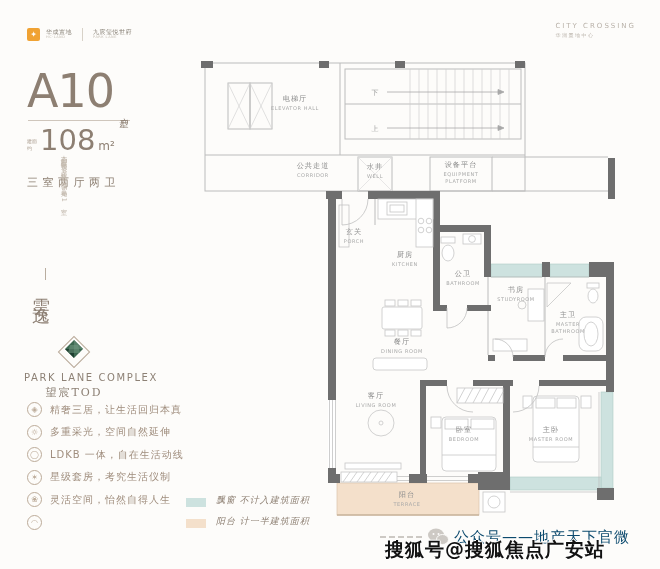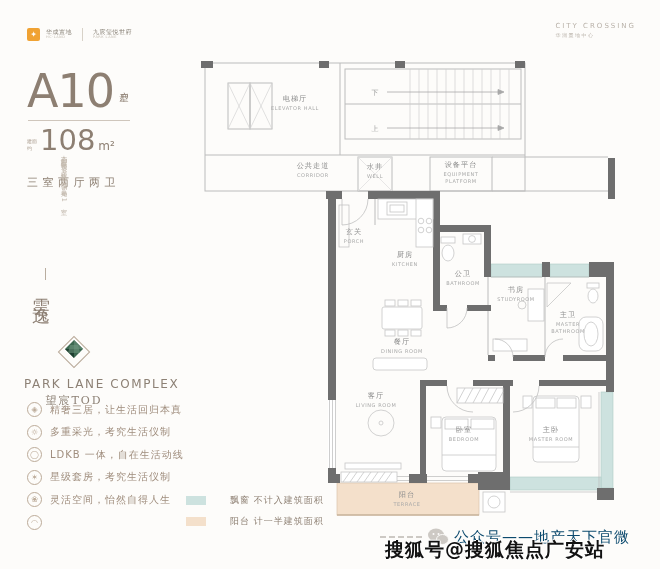--- a/index.html
+++ b/index.html
@@ -12,48 +12,48 @@
             text-align:center;border-radius:2px;}
   .brand-col{display:flex;flex-direction:column;line-height:1.1;}
   .brand-name{font-size:6px;color:#8a8378;letter-spacing:.5px;}
   .brand-sub{font-size:3.5px;color:#c2bbb0;letter-spacing:.5px;}
   .brand-div{width:1px;height:13px;background:#d8d2c8;margin:0 4px;}
   .project{right:24px;top:22px;text-align:left;color:#b8b1a8;}
   .project-en{font-size:7px;letter-spacing:2px;}
   .project-cn{font-size:5px;letter-spacing:1.5px;margin-top:2px;}
   
   .unit{left:27px;top:68px;width:140px;}
-  .unit-row{display:flex;align-items:flex-start;}
+  .unit-row{display:flex;align-items:flex-end;}
   .unit-code{font-size:46px;line-height:1;letter-spacing:-1px;color:#8d7f72;}
   .unit-suffix{writing-mode:vertical-rl;font-size:9px;letter-spacing:2px;margin:16px 0 0 3px;color:#8d7f72;}
   .unit-line{width:102px;height:1px;background:#cfc6bc;margin:6px 0 5px 1px;}
   .area-row{display:flex;align-items:flex-end;gap:3px;}
   .area-prefix{display:flex;flex-direction:column;font-size:5px;line-height:1.3;color:#a89b8d;padding-bottom:4px;}
   .area-num{font-size:29px;line-height:1;}
   .area-unit{font-size:12px;padding-bottom:2px;}
   .unit-layout{font-size:11px;letter-spacing:4.5px;margin-top:20px;white-space:nowrap;}
   
   .v-note{left:59px;top:150px;writing-mode:vertical-rl;font-size:6.5px;letter-spacing:1.5px;color:#c2b8ac;height:88px;}
   .v-tick{left:45px;top:268px;width:1px;height:12px;background:#b9ad9f;}
   .v-name{left:29px;top:284px;writing-mode:vertical-rl;font-size:18px;letter-spacing:8px;
           font-family:"DejaVu Serif","Liberation Serif",serif;color:#8c7e72;}
   
   .tod{left:24px;top:332px;width:100px;text-align:center;}
-  .tod-en{font-size:12px;letter-spacing:1.6px;color:#8d8175;margin-top:5px;white-space:nowrap;}
+  .tod-en{font-size:10px;letter-spacing:1.6px;color:#8d8175;white-space:nowrap;}
   .tod-cn{font-size:11px;letter-spacing:2px;color:#8d8175;margin-top:2px;
           font-family:"DejaVu Serif","Liberation Serif",serif;}
   
   .bullets{left:27px;top:402px;display:flex;flex-direction:column;gap:7.5px;}
   .bullet{display:flex;align-items:center;gap:8px;}
   .b-icon{width:13px;height:13px;border:1px solid #bcab99;border-radius:50%;color:#bcab99;
           font-size:8px;line-height:13px;text-align:center;flex:none;}
   .b-text{font-size:10px;letter-spacing:1px;color:#a08e7e;white-space:nowrap;}
   
   .legend{left:186px;top:494px;display:flex;flex-direction:column;gap:8px;}
-  .leg-row{display:flex;align-items:center;gap:24px;}
+  .leg-row{display:flex;align-items:flex-end;gap:10px;font-style:italic;}
   .leg-swatch{width:20px;height:9px;}
   .leg-label{font-size:9px;color:#8d7f72;letter-spacing:1px;}
   
   #plan{left:195px;top:55px;}
   .plan-cn{font-size:7.2px;fill:#8f8f8f;letter-spacing:1px;text-anchor:middle;}
   .plan-en{font-size:5px;fill:#a9a9a9;letter-spacing:.6px;text-anchor:middle;}
   .plan-stair{font-size:7px;fill:#9a9a9a;text-anchor:middle;}
   
   .wm-wechat{left:380px;top:527px;display:flex;align-items:center;gap:5px;color:#0c4a6e;}
   .wm-dash{width:42px;border-top:2px dashed #cdc9c4;}
@@ -117,21 +117,21 @@
   <div class="tod-cn">望宸TOD</div>
 </div>
 
 <div class="abs bullets">
   <div class="bullet">
     <span class="b-icon">◈</span>
     <span class="b-text">精奢三居，让生活回归本真</span>
   </div>
   <div class="bullet">
     <span class="b-icon">☼</span>
-    <span class="b-text">多重采光，考究生活仪制</span>
+    <span class="b-text">多重采光，空间自然延伸</span>
   </div>
   <div class="bullet">
     <span class="b-icon">◯</span>
     <span class="b-text">LDKB 一体，自在生活动线</span>
   </div>
   <div class="bullet">
     <span class="b-icon">✶</span>
     <span class="b-text">星级套房，考究生活仪制</span>
   </div>
   <div class="bullet">

